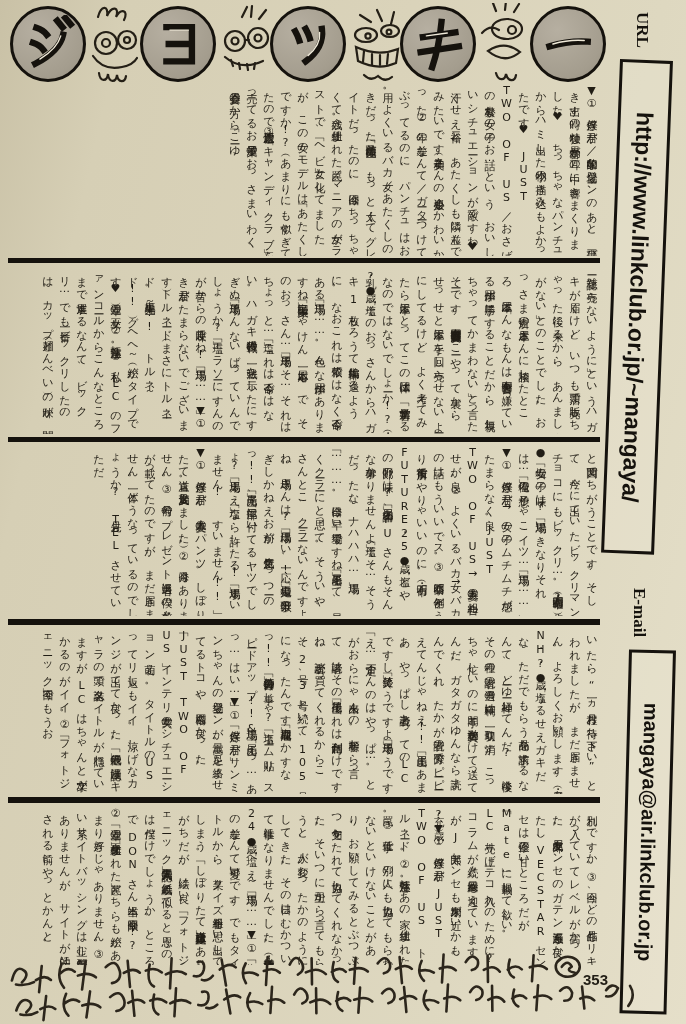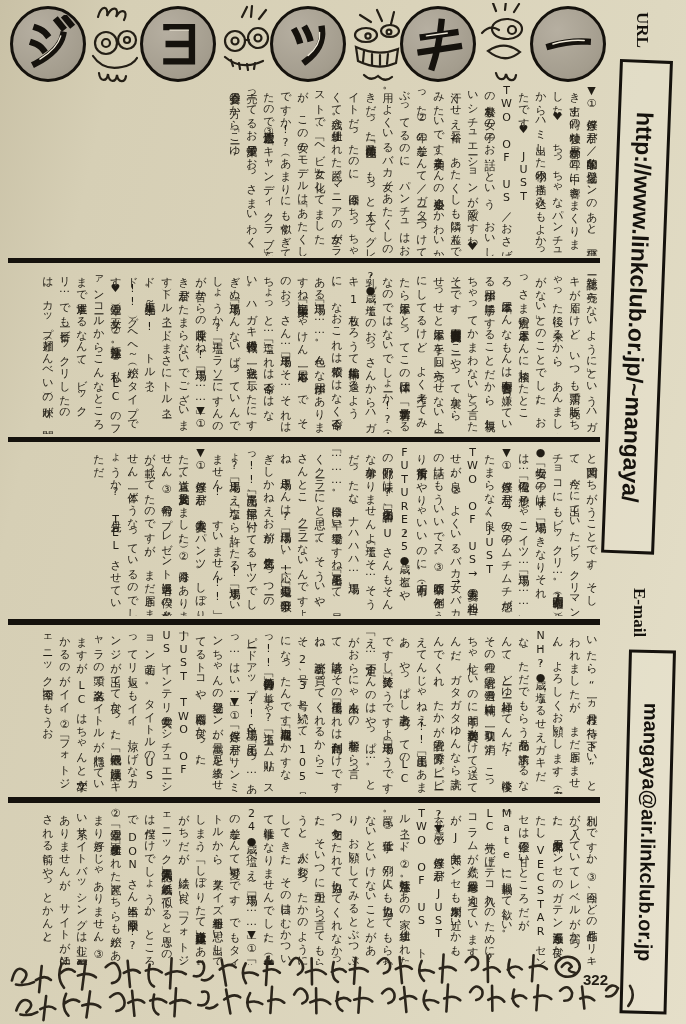--- a/index.html
+++ b/index.html
@@ -141,21 +141,21 @@
 
   <div class="vlabel" style="left:632px;top:12px">URL</div>
   <div class="vbox url-box">
     <span>http://www.linkclub.or.jp/~mangaya/</span>
   </div>
   <div class="vlabel" style="left:629px;top:588px">E-mail</div>
   <div class="vbox email-box">
     <span>mangaya@air.linkclub.or.jp</span>
   </div>
 
-  <div class="page-number">322</div>
+  <div class="page-number">353</div>
 
   <div class="handwriting">
     <span class="hidden-text">今月から本誌がコンビニから姿を消すでしょう。すいませんが…</span>
     <span class="hidden-text">面倒ですが、本屋さんで買って下さい。成年マークが付いちゃったから</span>
     <svg viewBox="0 0 668 74" width="668" height="74">
 
       <path class="hw" d="M10 28 q4 -16 12 -10 q6 4 -2 12 M14 32 q10 2 18 -2 M40 14 l-3 26 M34 28 q9 -6 15 0
         M60 12 q-6 14 2 24 M58 22 q8 -8 15 -2 M84 10 l-4 28 M76 24 q11 -4 18 2
         M104 16 q10 -10 14 4 q2 10 -8 12 M126 10 l2 26 M122 22 q10 -6 16 0
         M148 14 q-4 18 4 22 M144 20 q9 -4 16 2 M170 8 l-2 30 M164 24 q12 -6 20 0

